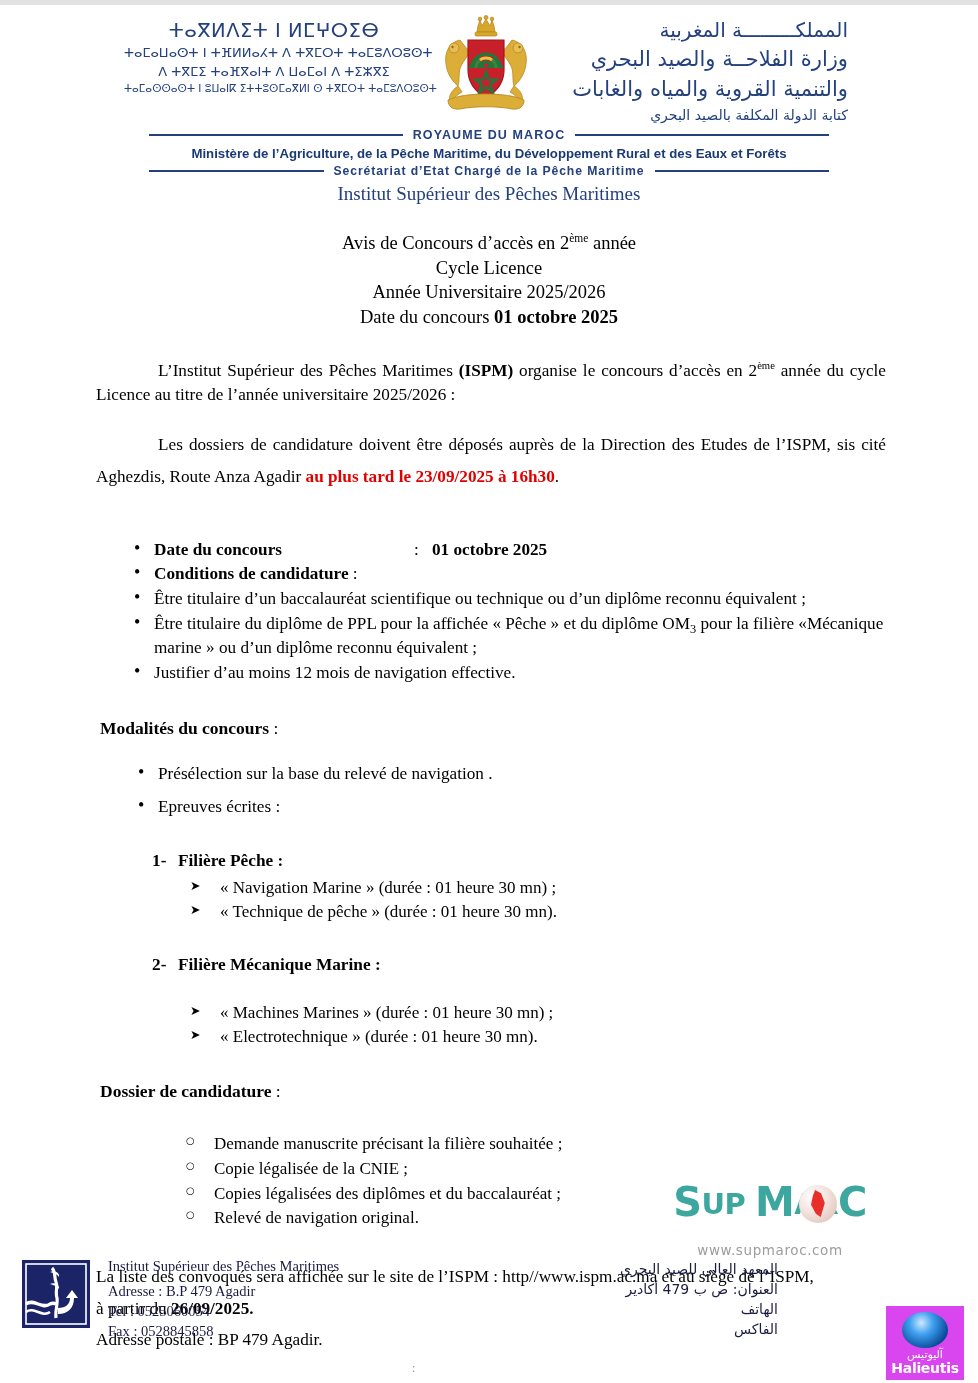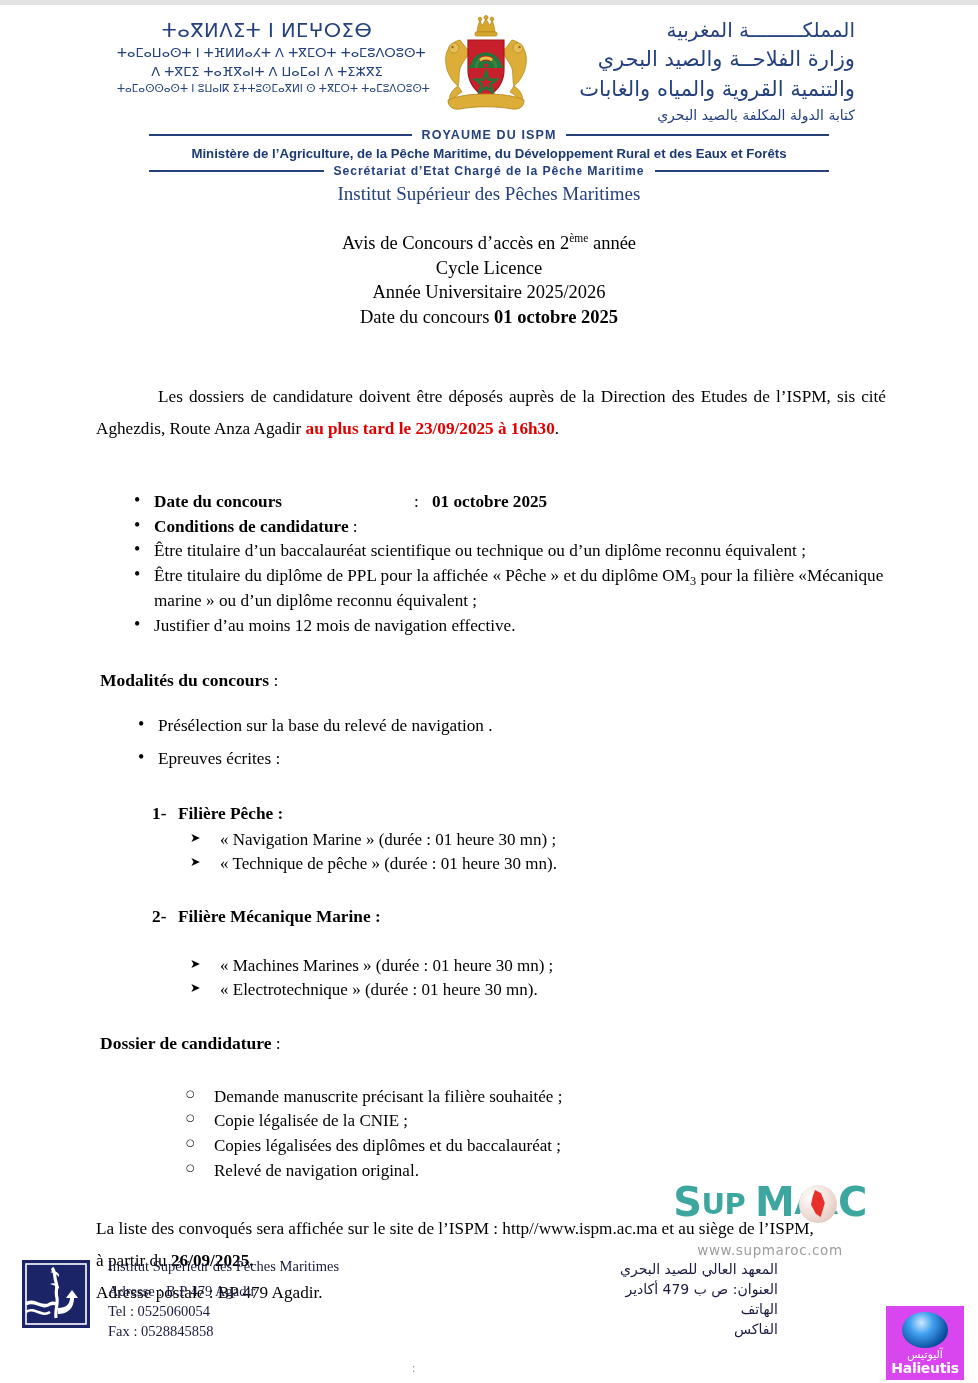--- a/index.html
+++ b/index.html
@@ -31,21 +31,21 @@
   }
 
   
   .header {
     padding-top: 12px;
   }
   .header-top {
     display: flex;
     justify-content: center;
     align-items: flex-start;
-    gap: 7px;
+    gap: 0px;
   }
   .tifinagh-block {
     width: 300px;
     text-align: center;
     color: #24417e;
     font-family: "DejaVu Sans", sans-serif;
     padding-top: 6px;
   }
   .tif-1 {
     font-size: 19.5px;
@@ -490,21 +490,21 @@
       <div class="arabic-block">
         <div class="ar-1">المملكـــــــــة المغربية</div>
         <div class="ar-2">وزارة الفلاحــة والصيد البحري</div>
         <div class="ar-3">والتنمية القروية والمياه والغابات</div>
         <div class="ar-4">كتابة الدولة المكلفة بالصيد البحري</div>
       </div>
     </div>
 
     <div class="rule-line">
       <span class="bar"></span>
-      <span class="txt">ROYAUME DU ISPM</span>
+      <span class="txt">ROYAUME DU MAROC</span>
       <span class="bar"></span>
     </div>
 
     <div class="ministry-line">Ministère de l’Agriculture, de la Pêche Maritime, du Développement Rural et des Eaux et Forêts</div>
 
     <div class="rule-line secretariat">
       <span class="bar"></span>
       <span class="txt">Secrétariat d’Etat Chargé de la Pêche Maritime</span>
       <span class="bar"></span>
     </div>
@@ -516,20 +516,21 @@
     <span class="l"><span>Avis de Concours d’accès en 2</span><sup class="ord">ème</sup><span> année</span></span>
     <span class="l">Cycle Licence</span>
     <span class="l">Année Universitaire 2025/2026</span>
     <span class="l"><span>Date du concours </span><span class="b">01 octobre 2025</span></span>
   </div>
 
   <div class="body-wrap">
 
     <div class="gap-md"></div>
 
+    <p class="para indent"><span>L’Institut Supérieur des Pêches Maritimes </span><span class="b">(ISPM)</span><span> organise le concours d’accès en 2</span><sup class="ord">ème</sup><span> année du cycle Licence au titre de l’année universitaire 2025/2026 :</span></p>
 
     <div class="gap-sm"></div>
 
     <p class="para indent spaced"><span>Les dossiers de candidature doivent être déposés auprès de la Direction des Etudes de l’ISPM, sis cité Aghezdis, Route Anza Agadir </span><span class="red-bold">au plus tard le 23/09/2025 à 16h30</span><span>.</span></p>
 
     <div class="gap-xl"></div>
 
     <ul class="lvl1">
       <li>
         <span class="dateline">

